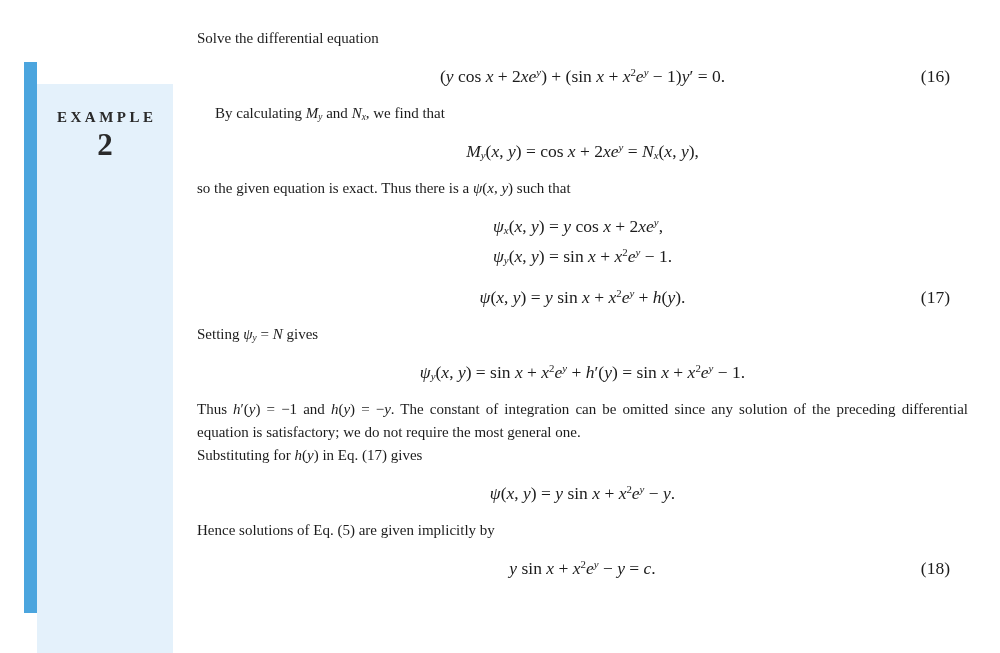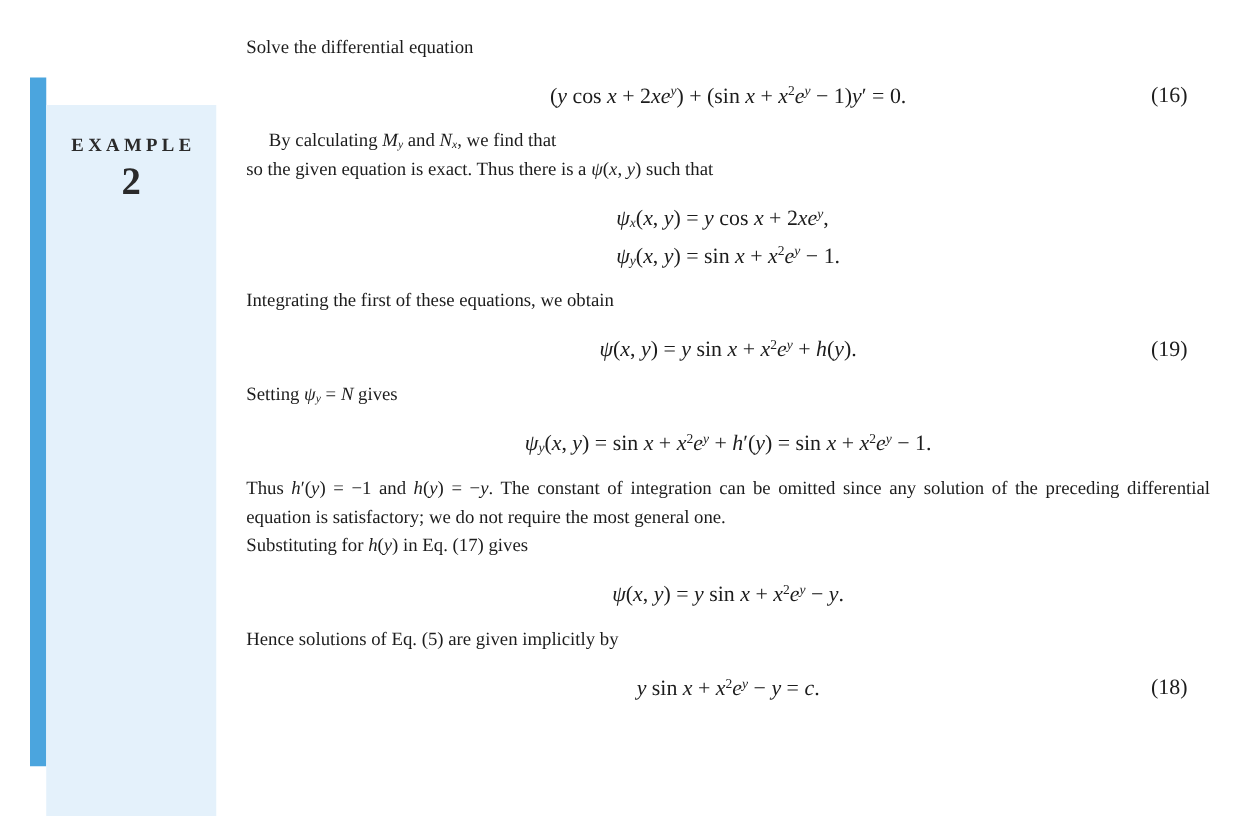--- a/index.html
+++ b/index.html
@@ -109,24 +109,24 @@
 
   <div class="example-box" style="background: rgb(228, 241, 251);">
     <div class="example-label">EXAMPLE</div>
     <div class="example-number">2</div>
   </div>
 
   <div class="content" id="content">
       <p class="text">Solve the differential equation</p>
       <div class="eq-row"><span class="eq-group"><div class="eq-line">(<i>y</i> cos <i>x</i> + 2<i>xe</i><sup><i>y</i></sup>) + (sin <i>x</i> + <i>x</i><sup>2</sup><i>e</i><sup><i>y</i></sup> − 1)<i>y</i>′ = 0.</div></span><span class="eq-number">(16)</span></div>
       <p class="text indent">By calculating <i>M</i><sub><i>y</i></sub> and <i>N</i><sub><i>x</i></sub>, we find that</p>
+      <div class="eq-row"><span class="eq-group"><div class="eq-line"><i>M</i><sub><i>y</i></sub>(<i>x</i>, <i>y</i>) = cos <i>x</i> + 2<i>xe</i><sup><i>y</i></sup> = <i>N</i><sub><i>x</i></sub>(<i>x</i>, <i>y</i>),</div></span></div>
       <p class="text">so the given equation is exact. Thus there is a <i>ψ</i>(<i>x</i>, <i>y</i>) such that</p>
       <div class="eq-row"><span class="eq-group"><div class="eq-line"><i>ψ</i><sub><i>x</i></sub>(<i>x</i>, <i>y</i>) = <i>y</i> cos <i>x</i> + 2<i>xe</i><sup><i>y</i></sup>,</div><div class="eq-line"><i>ψ</i><sub><i>y</i></sub>(<i>x</i>, <i>y</i>) = sin <i>x</i> + <i>x</i><sup>2</sup><i>e</i><sup><i>y</i></sup> − 1.</div></span></div>
-      <p class="text">Integrating the first of these equations, we obtain</p>
-      <div class="eq-row"><span class="eq-group"><div class="eq-line"><i>ψ</i>(<i>x</i>, <i>y</i>) = <i>y</i> sin <i>x</i> + <i>x</i><sup>2</sup><i>e</i><sup><i>y</i></sup> + <i>h</i>(<i>y</i>).</div></span><span class="eq-number">(19)</span></div>
+      <div class="eq-row"><span class="eq-group"><div class="eq-line"><i>ψ</i>(<i>x</i>, <i>y</i>) = <i>y</i> sin <i>x</i> + <i>x</i><sup>2</sup><i>e</i><sup><i>y</i></sup> + <i>h</i>(<i>y</i>).</div></span><span class="eq-number">(17)</span></div>
       <p class="text">Setting <i>ψ</i><sub><i>y</i></sub> = <i>N</i> gives</p>
       <div class="eq-row"><span class="eq-group"><div class="eq-line"><i>ψ</i><sub><i>y</i></sub>(<i>x</i>, <i>y</i>) = sin <i>x</i> + <i>x</i><sup>2</sup><i>e</i><sup><i>y</i></sup> + <i>h</i>′(<i>y</i>) = sin <i>x</i> + <i>x</i><sup>2</sup><i>e</i><sup><i>y</i></sup> − 1.</div></span></div>
       <p class="text">Thus <i>h</i>′(<i>y</i>) = −1 and <i>h</i>(<i>y</i>) = −<i>y</i>. The constant of integration can be omitted since any solution of the preceding differential equation is satisfactory; we do not require the most general one.</p>
       <p class="text">Substituting for <i>h</i>(<i>y</i>) in Eq. (17) gives</p>
       <div class="eq-row"><span class="eq-group"><div class="eq-line"><i>ψ</i>(<i>x</i>, <i>y</i>) = <i>y</i> sin <i>x</i> + <i>x</i><sup>2</sup><i>e</i><sup><i>y</i></sup> − <i>y</i>.</div></span></div>
       <p class="text">Hence solutions of Eq. (5) are given implicitly by</p>
       <div class="eq-row"><span class="eq-group"><div class="eq-line"><i>y</i> sin <i>x</i> + <i>x</i><sup>2</sup><i>e</i><sup><i>y</i></sup> − <i>y</i> = <i>c</i>.</div></span><span class="eq-number">(18)</span></div>
     </div>
 
 </div>

